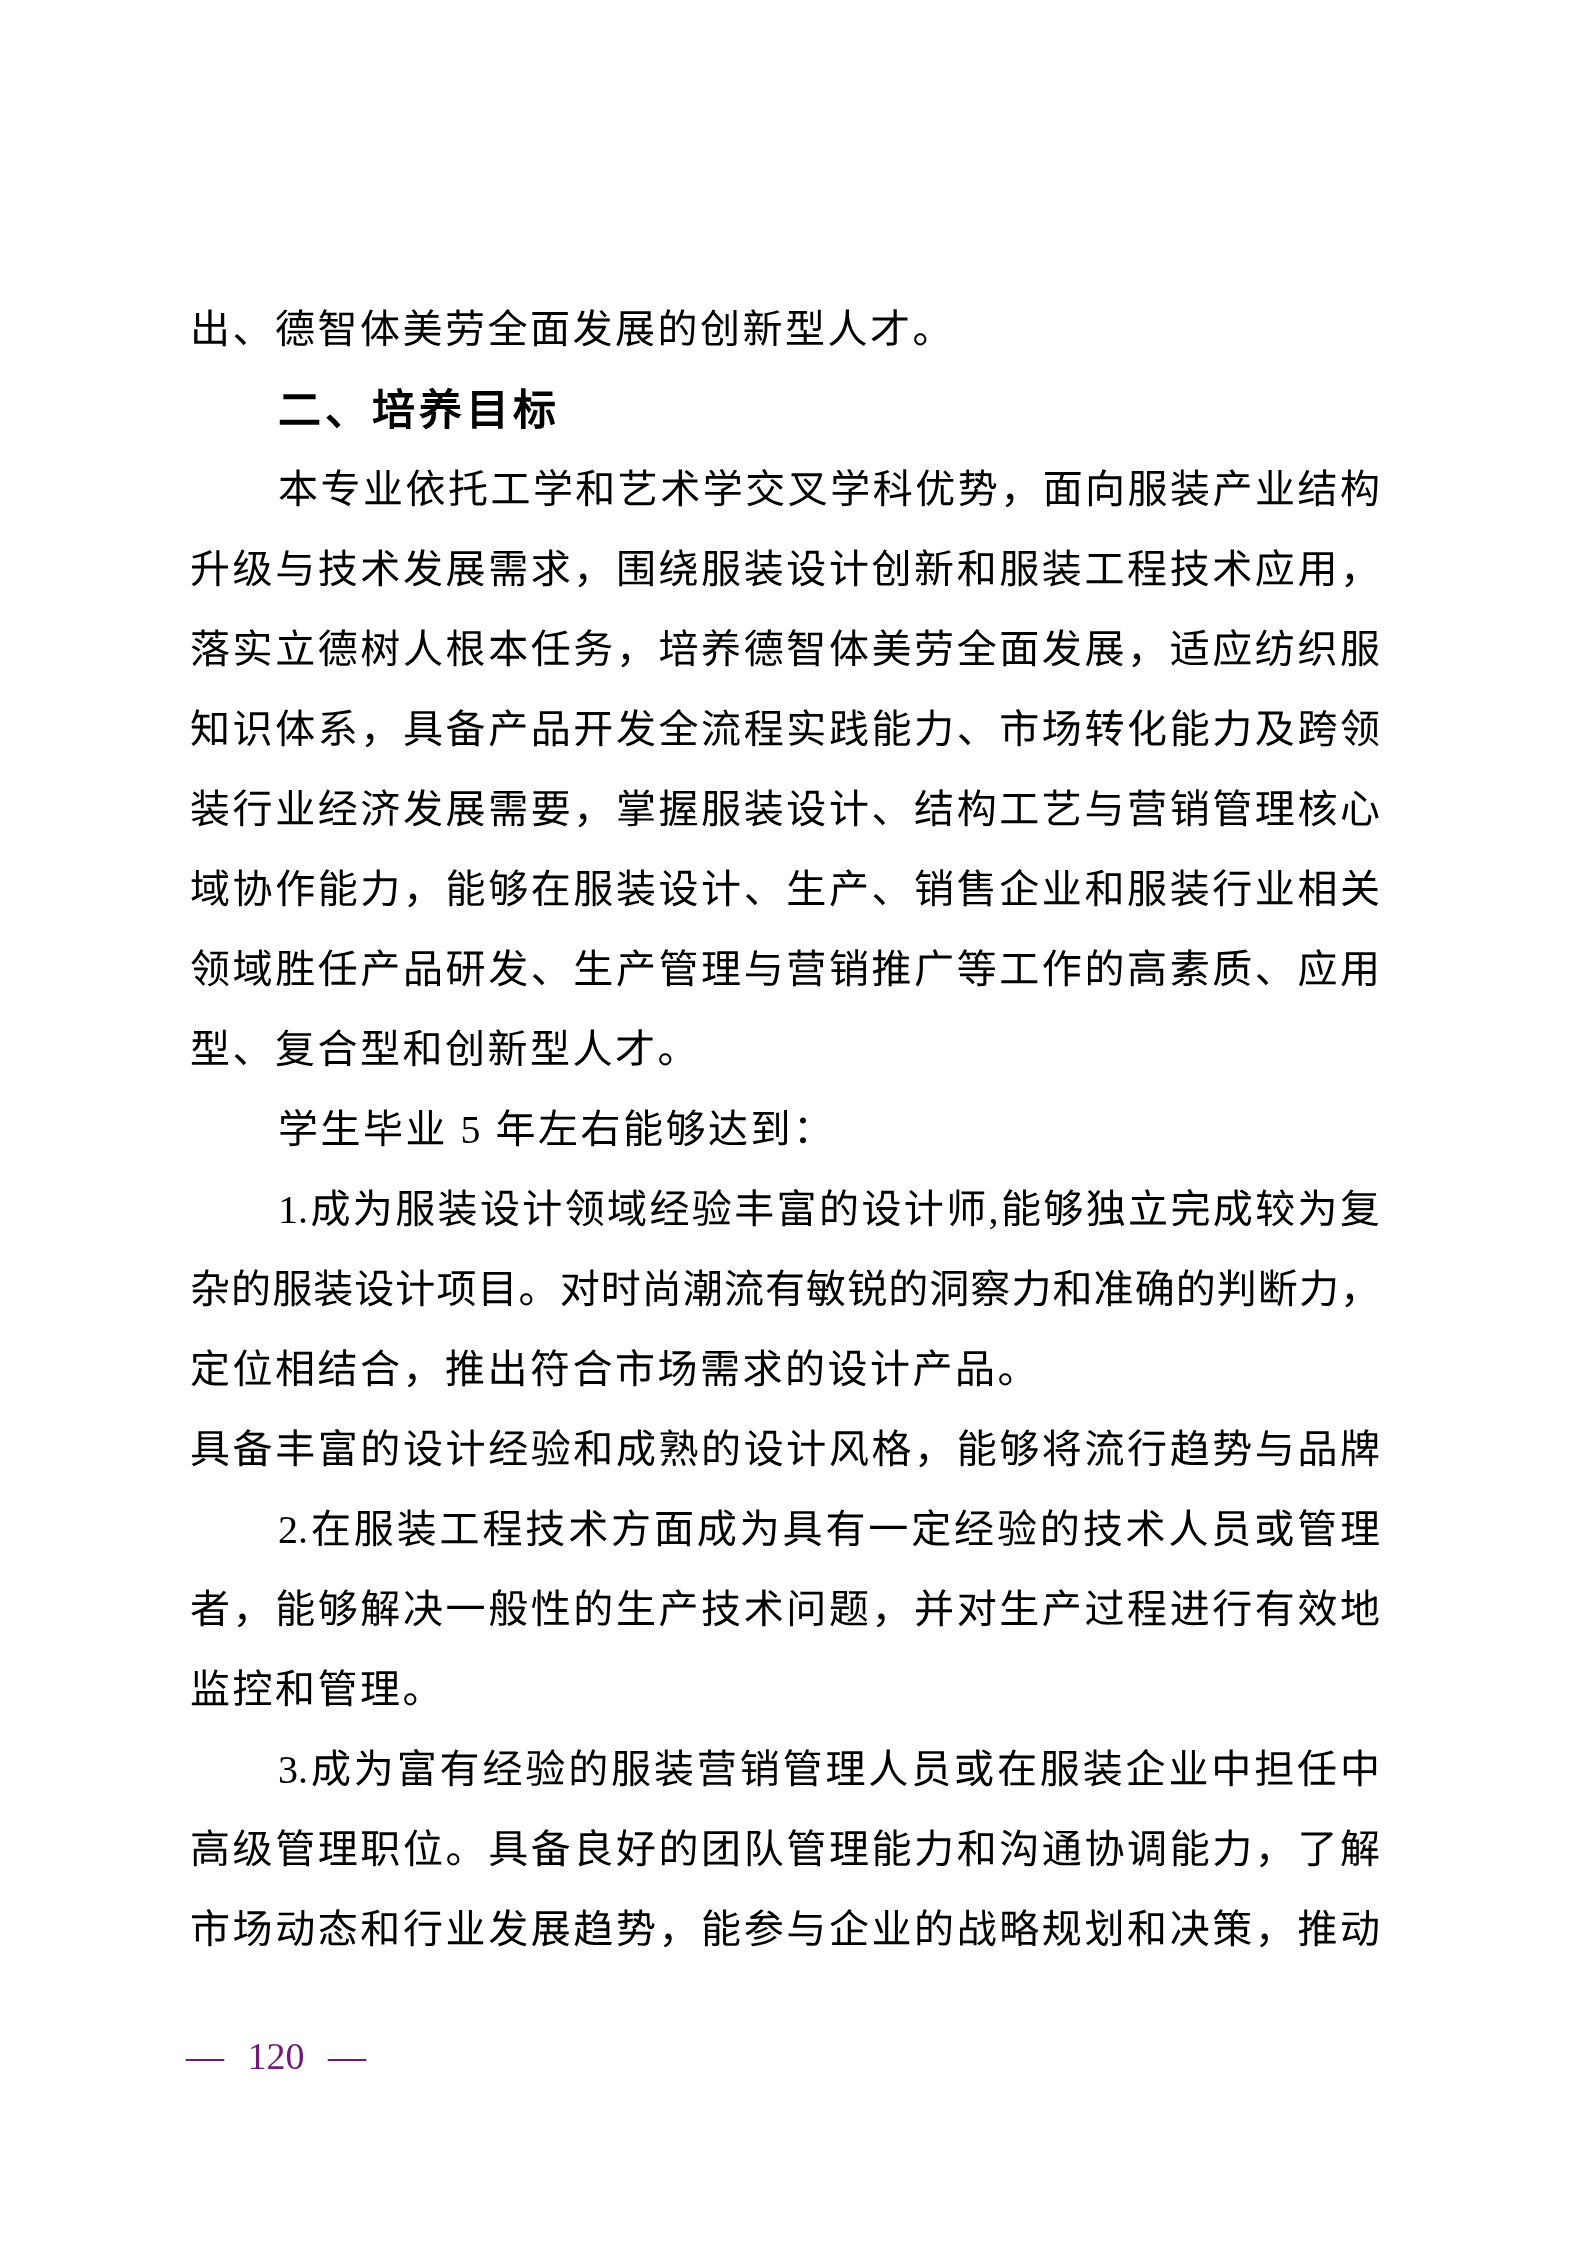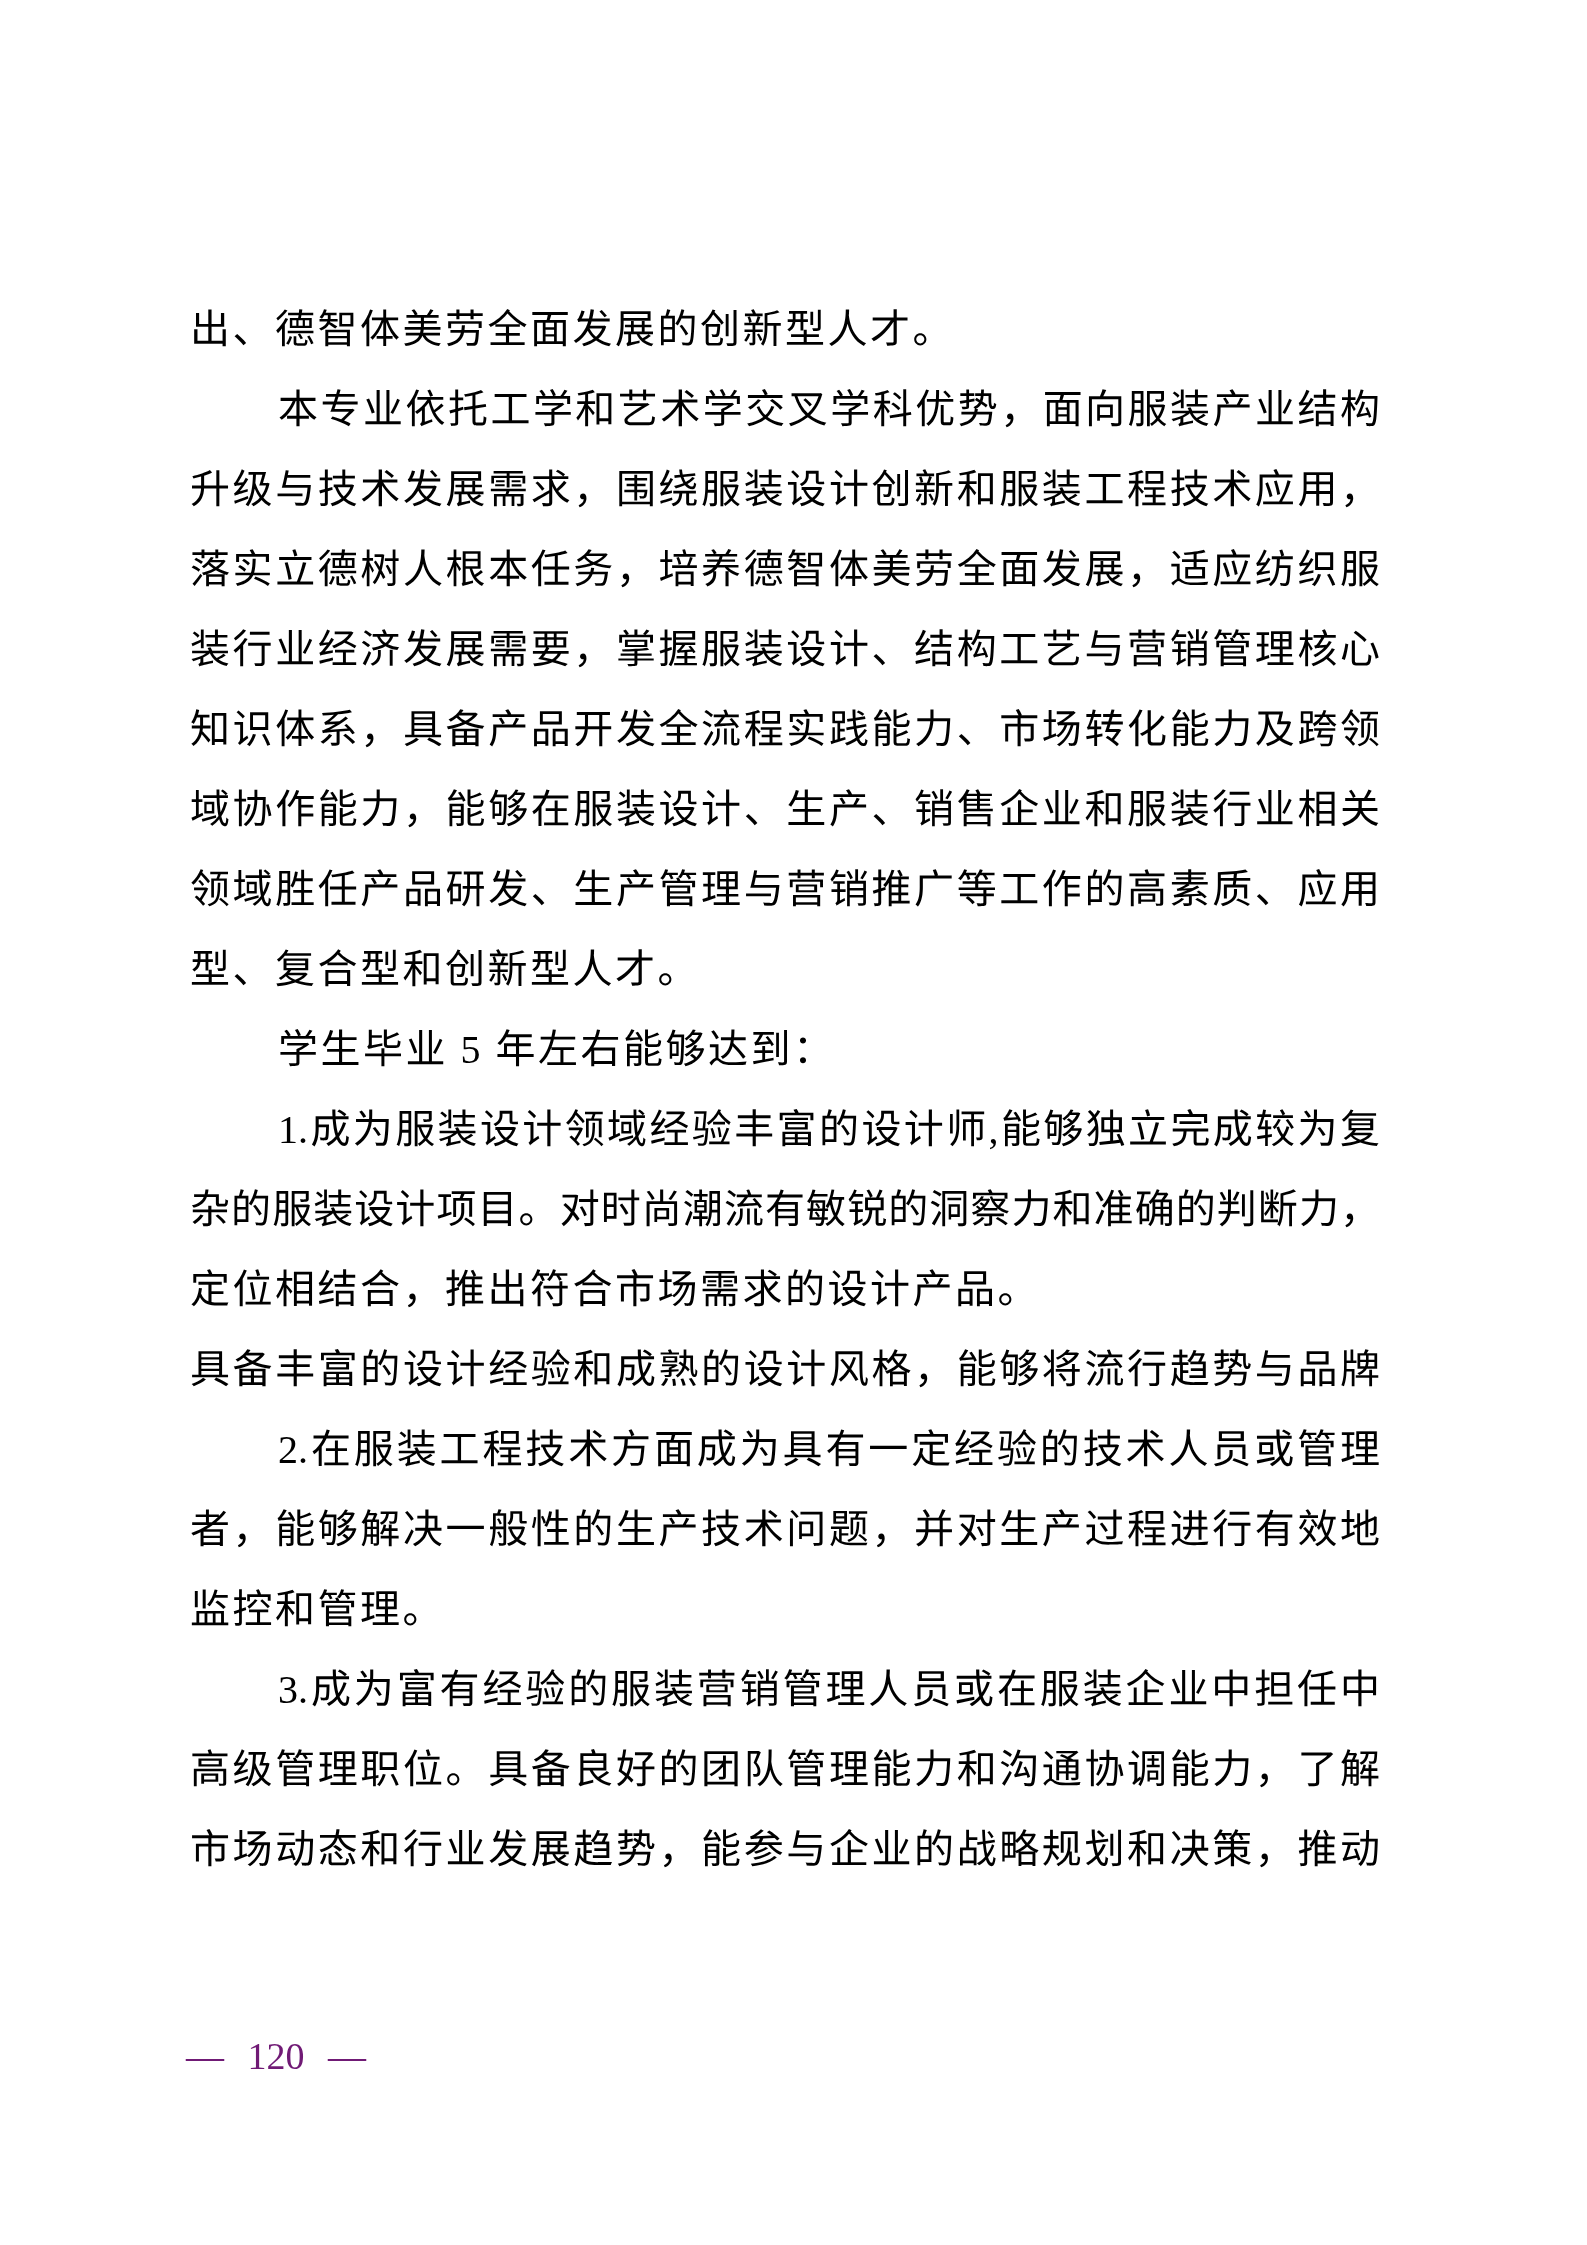--- a/index.html
+++ b/index.html
@@ -63,25 +63,26 @@
     color: #701a75;
     font-family: "Liberation Serif", "DejaVu Serif", serif;
   }
 </style>
 </head>
 <body>
 
 <div class="page">
   <div class="doc-body">
       <div class="line">出、德智体美劳全面发展的创新型人才。</div>
+      <div class="line heading indent">二、培养目标</div>
       <div class="line indent just">本专业依托工学和艺术学交叉学科优势，面向服装产业结构</div>
       <div class="line just">升级与技术发展需求，围绕服装设计创新和服装工程技术应用，</div>
       <div class="line just">落实立德树人根本任务，培养德智体美劳全面发展，适应纺织服</div>
+      <div class="line just">知识体系，具备产品开发全流程实践能力、市场转化能力及跨领</div>
       <div class="line just">装行业经济发展需要，掌握服装设计、结构工艺与营销管理核心</div>
-      <div class="line just">知识体系，具备产品开发全流程实践能力、市场转化能力及跨领</div>
       <div class="line just">域协作能力，能够在服装设计、生产、销售企业和服装行业相关</div>
       <div class="line just">领域胜任产品研发、生产管理与营销推广等工作的高素质、应用</div>
       <div class="line">型、复合型和创新型人才。</div>
       <div class="line indent">学生毕业 5 年左右能够达到：</div>
       <div class="line indent just">1.成为服装设计领域经验丰富的设计师,能够独立完成较为复</div>
       <div class="line just">杂的服装设计项目。对时尚潮流有敏锐的洞察力和准确的判断力，</div>
       <div class="line">定位相结合，推出符合市场需求的设计产品。</div>
       <div class="line just">具备丰富的设计经验和成熟的设计风格，能够将流行趋势与品牌</div>
       <div class="line indent just">2.在服装工程技术方面成为具有一定经验的技术人员或管理</div>
       <div class="line just">者，能够解决一般性的生产技术问题，并对生产过程进行有效地</div>

